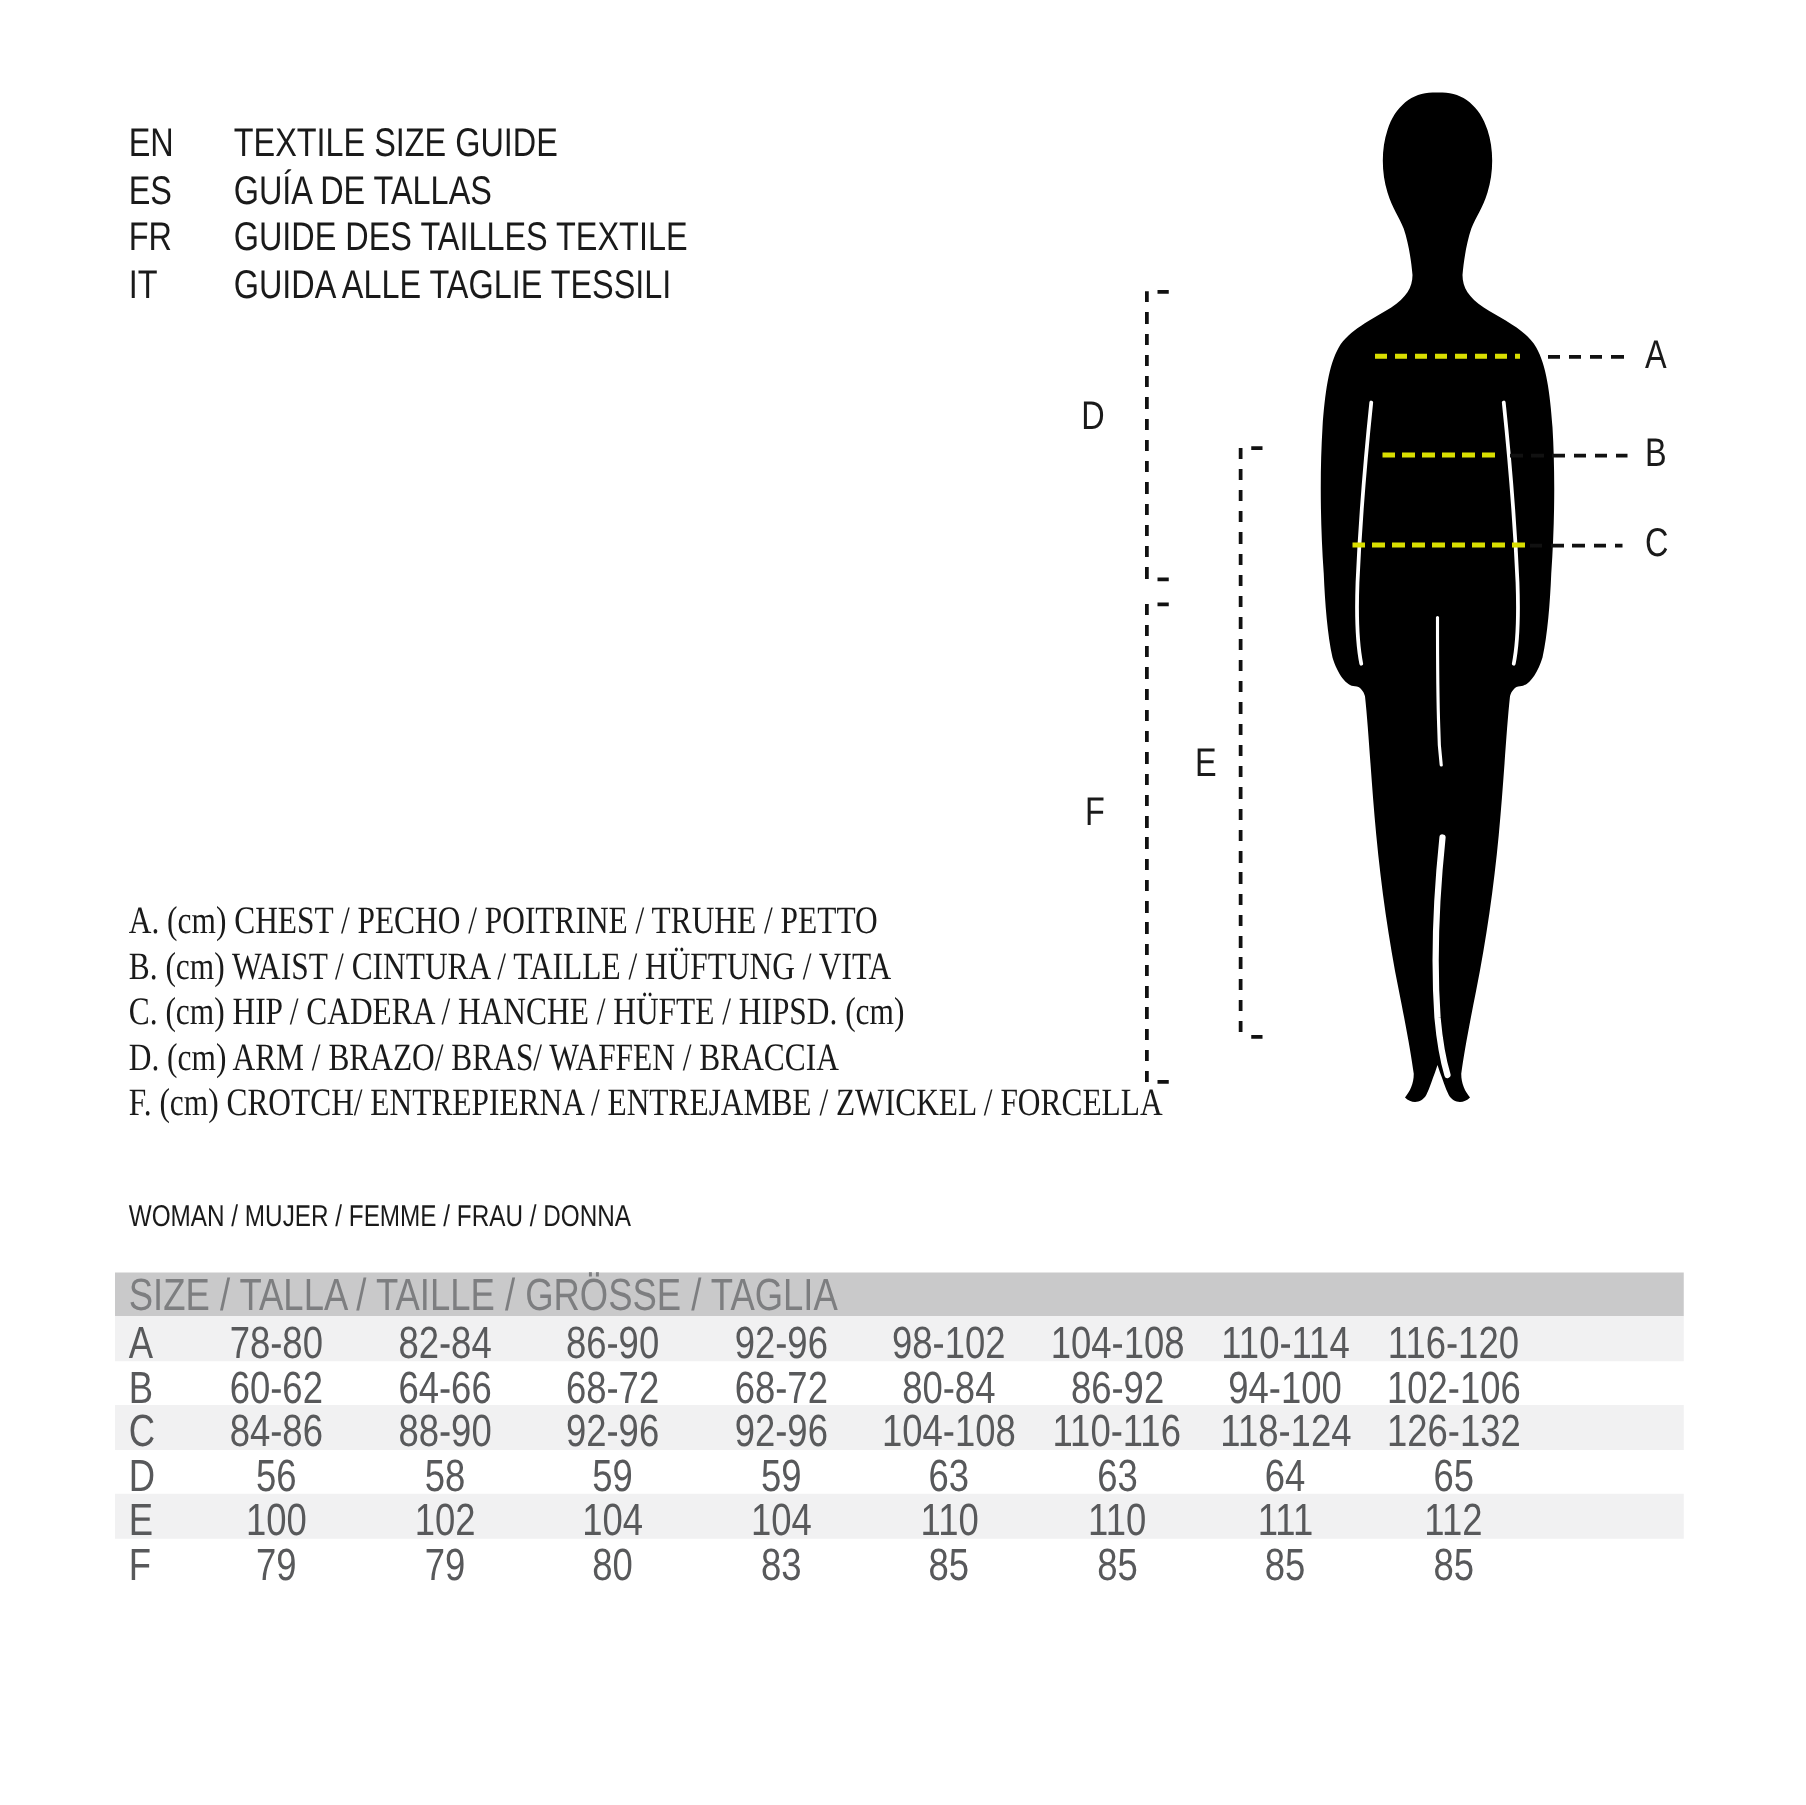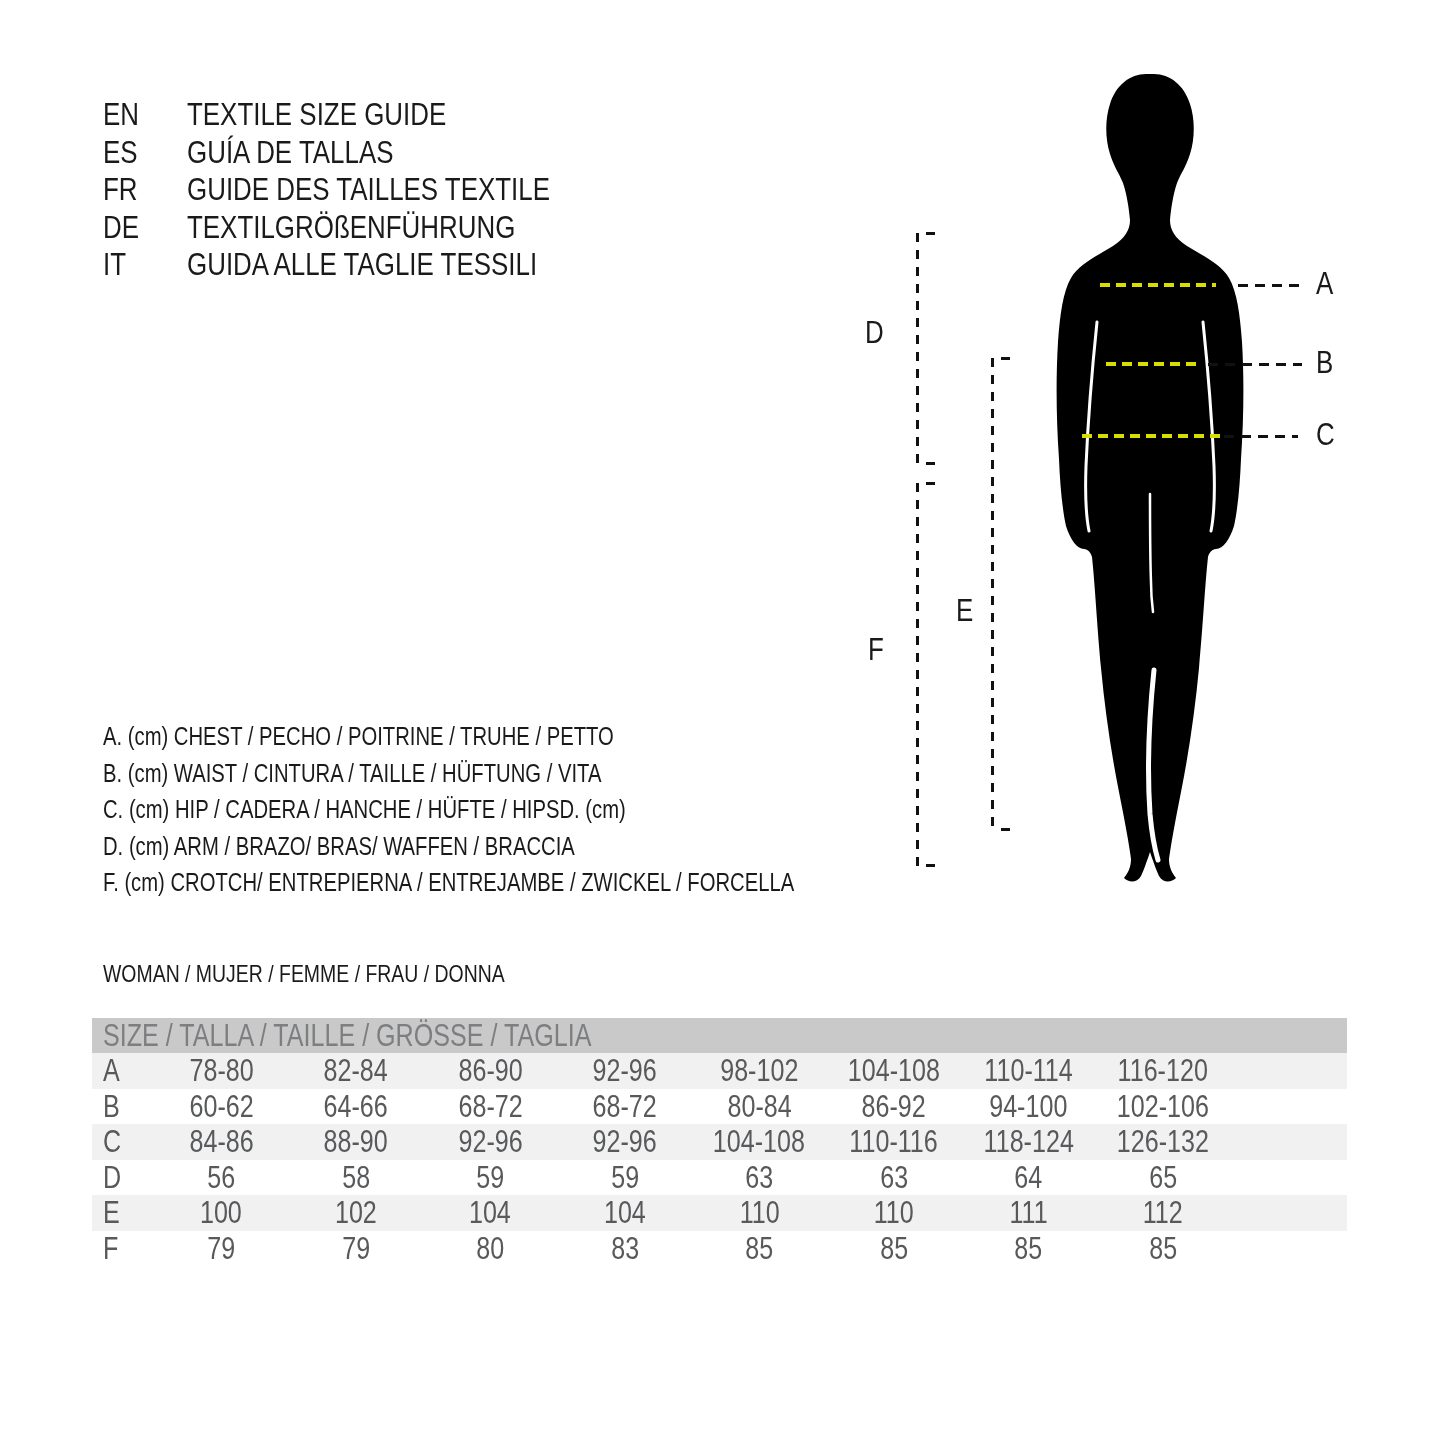--- a/index.html
+++ b/index.html
@@ -8,27 +8,27 @@
   
   .cxl{display:inline-block;transform:scaleX(0.81);transform-origin:left center;white-space:nowrap;}
   .cxc{display:inline-block;transform:scaleX(0.81);transform-origin:center center;white-space:nowrap;}
 
   
   .lang-block{position:absolute;left:103px;top:96px;font-size:32px;line-height:37.5px;}
   .lang-row{display:flex;}
   .lang-code{width:84px;flex:0 0 84px;}
 
   
-  .desc-block{position:absolute;left:103px;top:718px;font-size:25px;line-height:36.6px;}
+  .desc-block{position:absolute;left:103px;top:718px;font-size:31px;line-height:36.6px;font-family:Liberation Serif, serif;}
 
   
   .gender{position:absolute;left:103px;top:960px;font-size:24px;}
 
   
-  .size-table{position:absolute;left:92px;top:1018px;width:1255px;font-size:31px;color:#58595b;}
+  .size-table{position:absolute;left:92px;top:1018px;width:1255px;font-size:36px;color:#58595b;}
   .size-bar{height:35px;background:#c9c9ca;color:#7d7e80;display:flex;align-items:center;padding-left:11px;box-sizing:border-box;}
   .t-row{display:grid;grid-template-columns:62px repeat(8,134.5px);height:35.5px;align-items:center;}
   .t-row.stripe{background:#f1f1f2;}
   .t-cell{text-align:center;}
   .t-label{text-align:left;padding-left:11px;}
 
   
   .figure{position:absolute;left:0;top:0;width:1445px;height:1000px;}
   .sil{position:absolute;left:1040px;top:70px;}
   .dash-h{position:absolute;height:3px;background:repeating-linear-gradient(90deg,#111 0 10px,transparent 10px 17px);}
@@ -47,24 +47,20 @@
       <span class="lang-code"><span class="cxl">EN</span></span>
       <span class="cxl">TEXTILE SIZE GUIDE</span>
     </div>
     <div class="lang-row">
       <span class="lang-code"><span class="cxl">ES</span></span>
       <span class="cxl">GUÍA DE TALLAS</span>
     </div>
     <div class="lang-row">
       <span class="lang-code"><span class="cxl">FR</span></span>
       <span class="cxl">GUIDE DES TAILLES TEXTILE</span>
-    </div>
-    <div class="lang-row">
-      <span class="lang-code"><span class="cxl">DE</span></span>
-      <span class="cxl">TEXTILGRÖßENFÜHRUNG</span>
     </div>
     <div class="lang-row">
       <span class="lang-code"><span class="cxl">IT</span></span>
       <span class="cxl">GUIDA ALLE TAGLIE TESSILI</span>
     </div>
   </section>
 
   <div class="figure">
 
     <svg class="sil" width="220" height="815" viewBox="0 0 220 815" aria-hidden="true">

